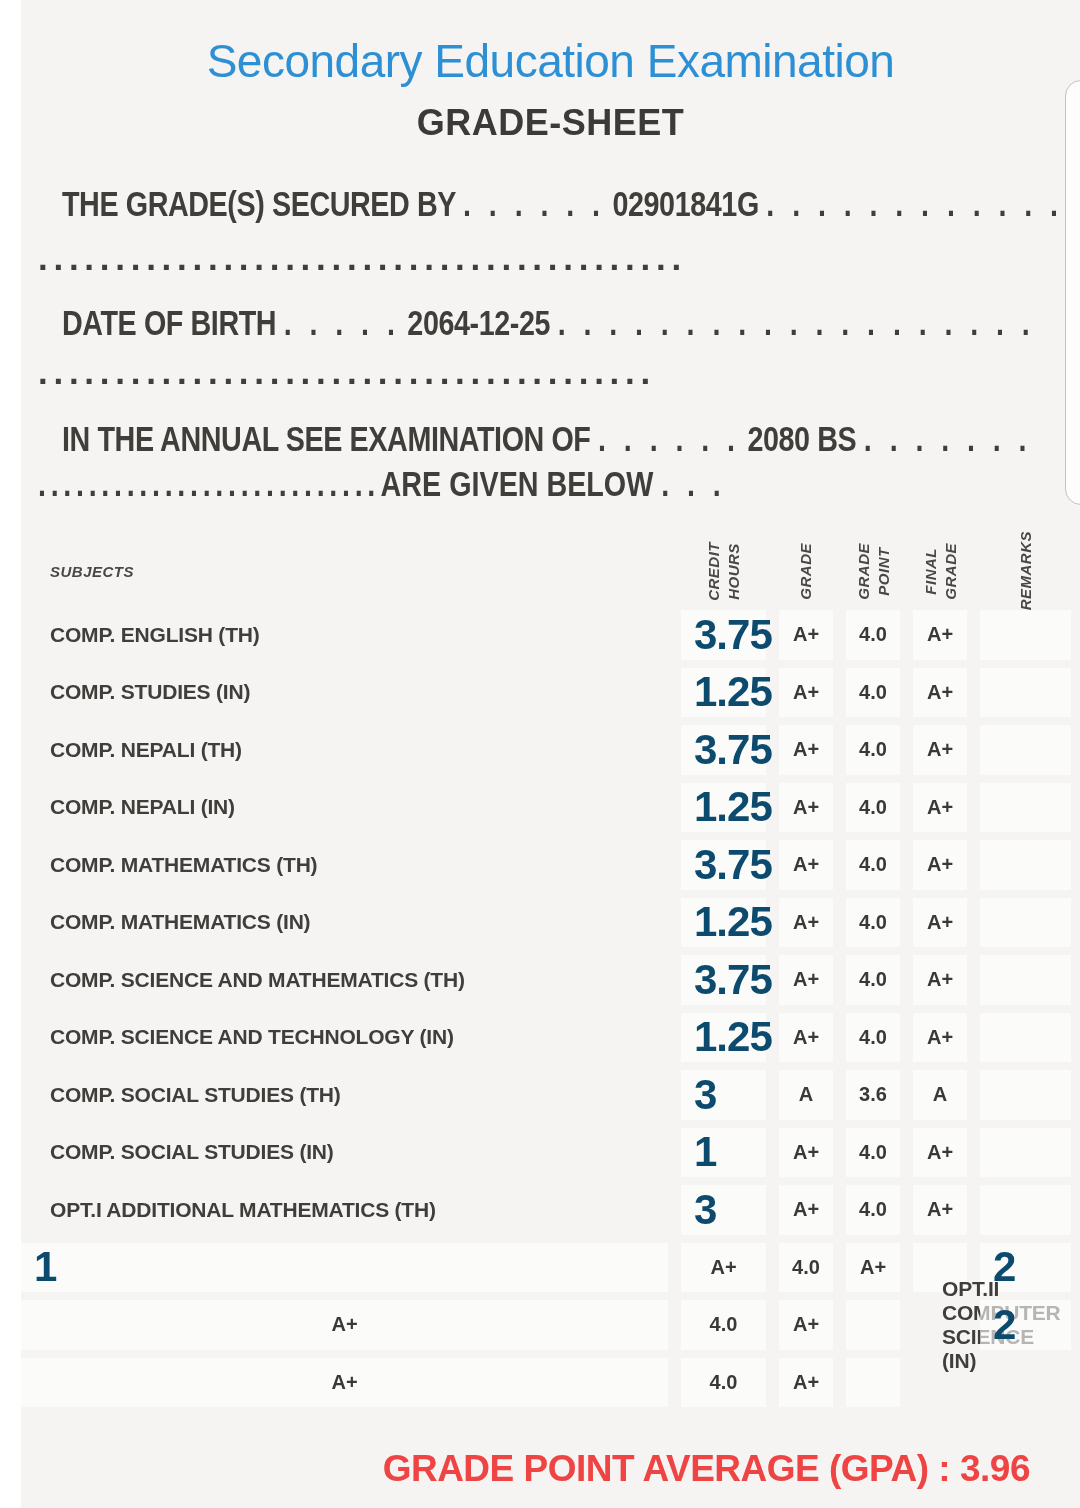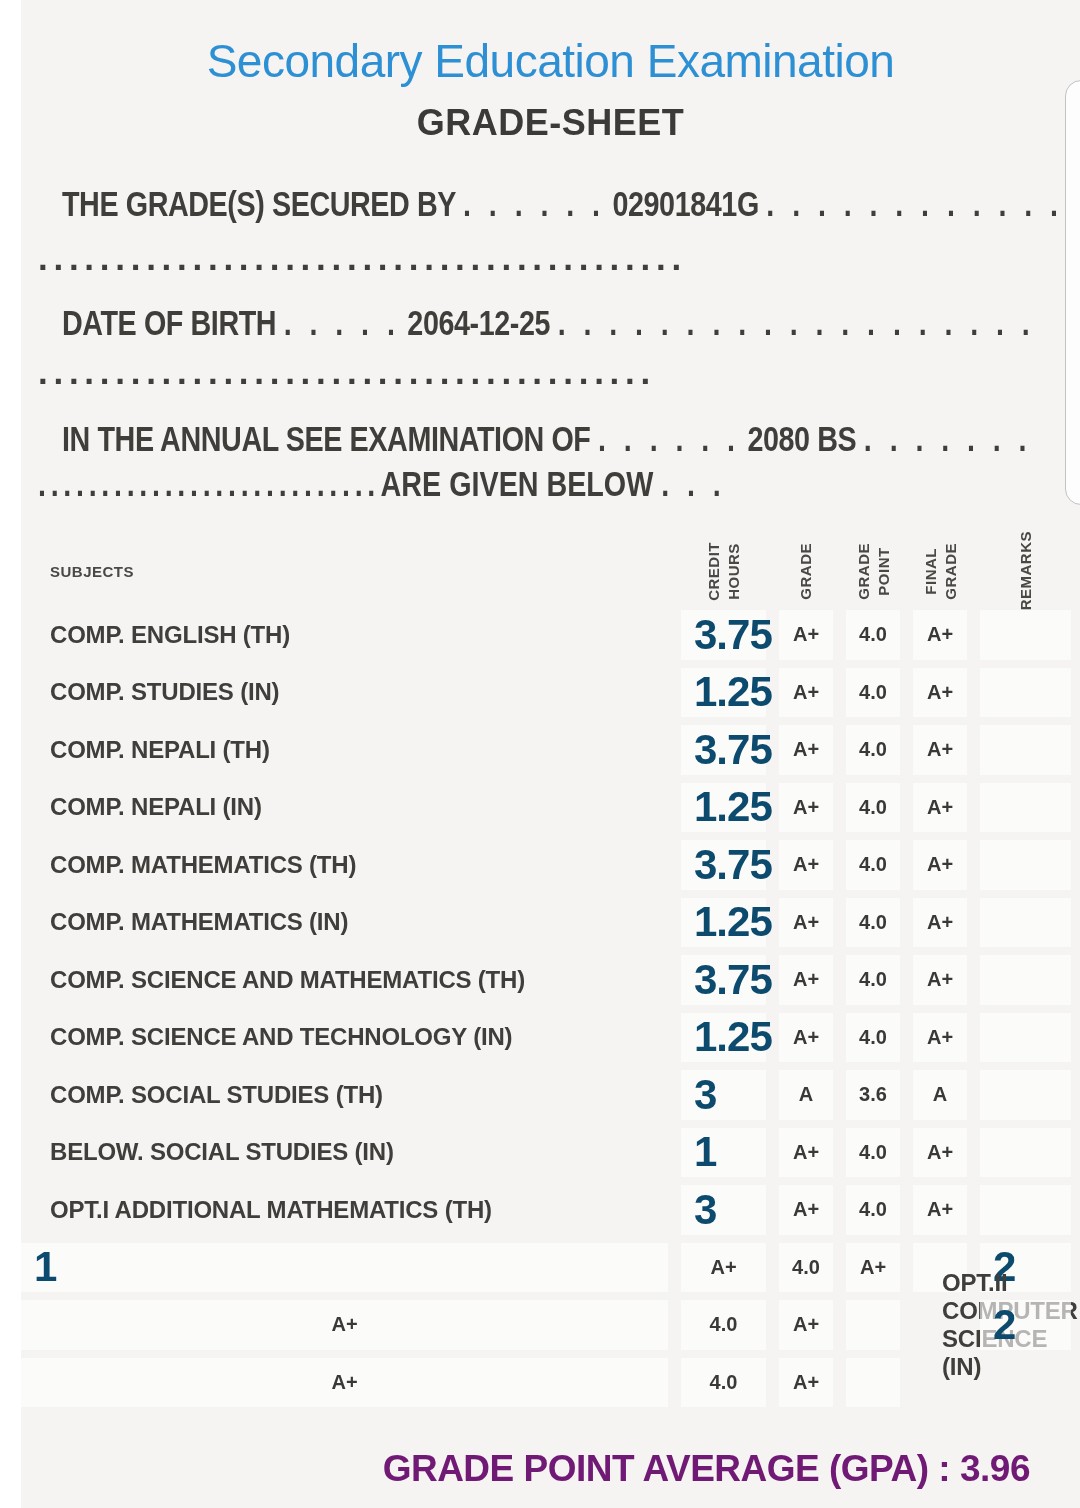--- a/index.html
+++ b/index.html
@@ -42,42 +42,42 @@
 
   
   #table-grid{
     position:absolute;left:21px;top:536px;width:1050px;
     display:grid;
     grid-template-columns:647px 85px 54px 54px 54px 91px;
     grid-template-rows:70px;
     grid-auto-rows:57.5px;
     column-gap:13px;
   }
-  .hcell{display:flex;align-items:center;justify-content:center;}
+  .hcell{display:flex;align-items:center;justify-content:center;font-style:italic;}
   .hcell.subject-h{justify-content:flex-start;padding-left:29px;}
   .hlabel{font-size:15px;font-weight:700;letter-spacing:0.5px;color:#4a4845;}
   .vh{
     writing-mode:vertical-rl;transform:rotate(180deg);
     white-space:pre-line;text-align:center;line-height:1.3;
     font-size:15px;font-weight:700;letter-spacing:0.5px;color:#4a4845;
   }
   .cell{display:flex;align-items:center;}
-  .cell.subject{padding-left:29px;font-size:24px;font-weight:700;letter-spacing:-0.2px;color:#403e3b;}
+  .cell.subject{padding-left:29px;font-size:21px;font-weight:700;letter-spacing:-0.2px;color:#403e3b;}
   .cell.credit{padding-left:13px;font-size:42px;font-weight:700;letter-spacing:-1px;color:#0c4a6e;}
   .cell.val{justify-content:center;font-size:20px;font-weight:700;color:#3b3937;}
   .stripe{
     background:rgba(255,255,255,0.62);
     border-top:4px solid transparent;border-bottom:4px solid transparent;
     background-clip:padding-box;
   }
 
   
   .gpa-line{
     position:absolute;right:50px;top:1448px;white-space:nowrap;
-    font-size:37px;font-weight:700;letter-spacing:-0.5px;color:#701a75;
+    font-size:37px;font-weight:700;letter-spacing:-0.5px;color:#ef4444;
   }
 
   
   .scroll-thumb{
     position:absolute;left:1065px;top:80px;width:40px;height:425px;
     background:#fdfdfd;border:1px solid #c2c2c2;border-radius:16px;
     box-sizing:border-box;
   }
 </style>
 </head>
@@ -196,21 +196,21 @@
   <div class="cell val stripe">A+</div>
   <div class="cell val stripe"></div>
 
   <div class="cell subject">COMP. SOCIAL STUDIES (TH)</div>
   <div class="cell credit stripe">3</div>
   <div class="cell val stripe">A</div>
   <div class="cell val stripe">3.6</div>
   <div class="cell val stripe">A</div>
   <div class="cell val stripe"></div>
 
-  <div class="cell subject">BELOW. SOCIAL STUDIES (IN)</div>
+  <div class="cell subject">COMP. SOCIAL STUDIES (IN)</div>
   <div class="cell credit stripe">1</div>
   <div class="cell val stripe">A+</div>
   <div class="cell val stripe">4.0</div>
   <div class="cell val stripe">A+</div>
   <div class="cell val stripe"></div>
 
   <div class="cell subject">OPT.I ADDITIONAL MATHEMATICS (TH)</div>
   <div class="cell credit stripe">3</div>
   <div class="cell val stripe">A+</div>
   <div class="cell val stripe">4.0</div>

